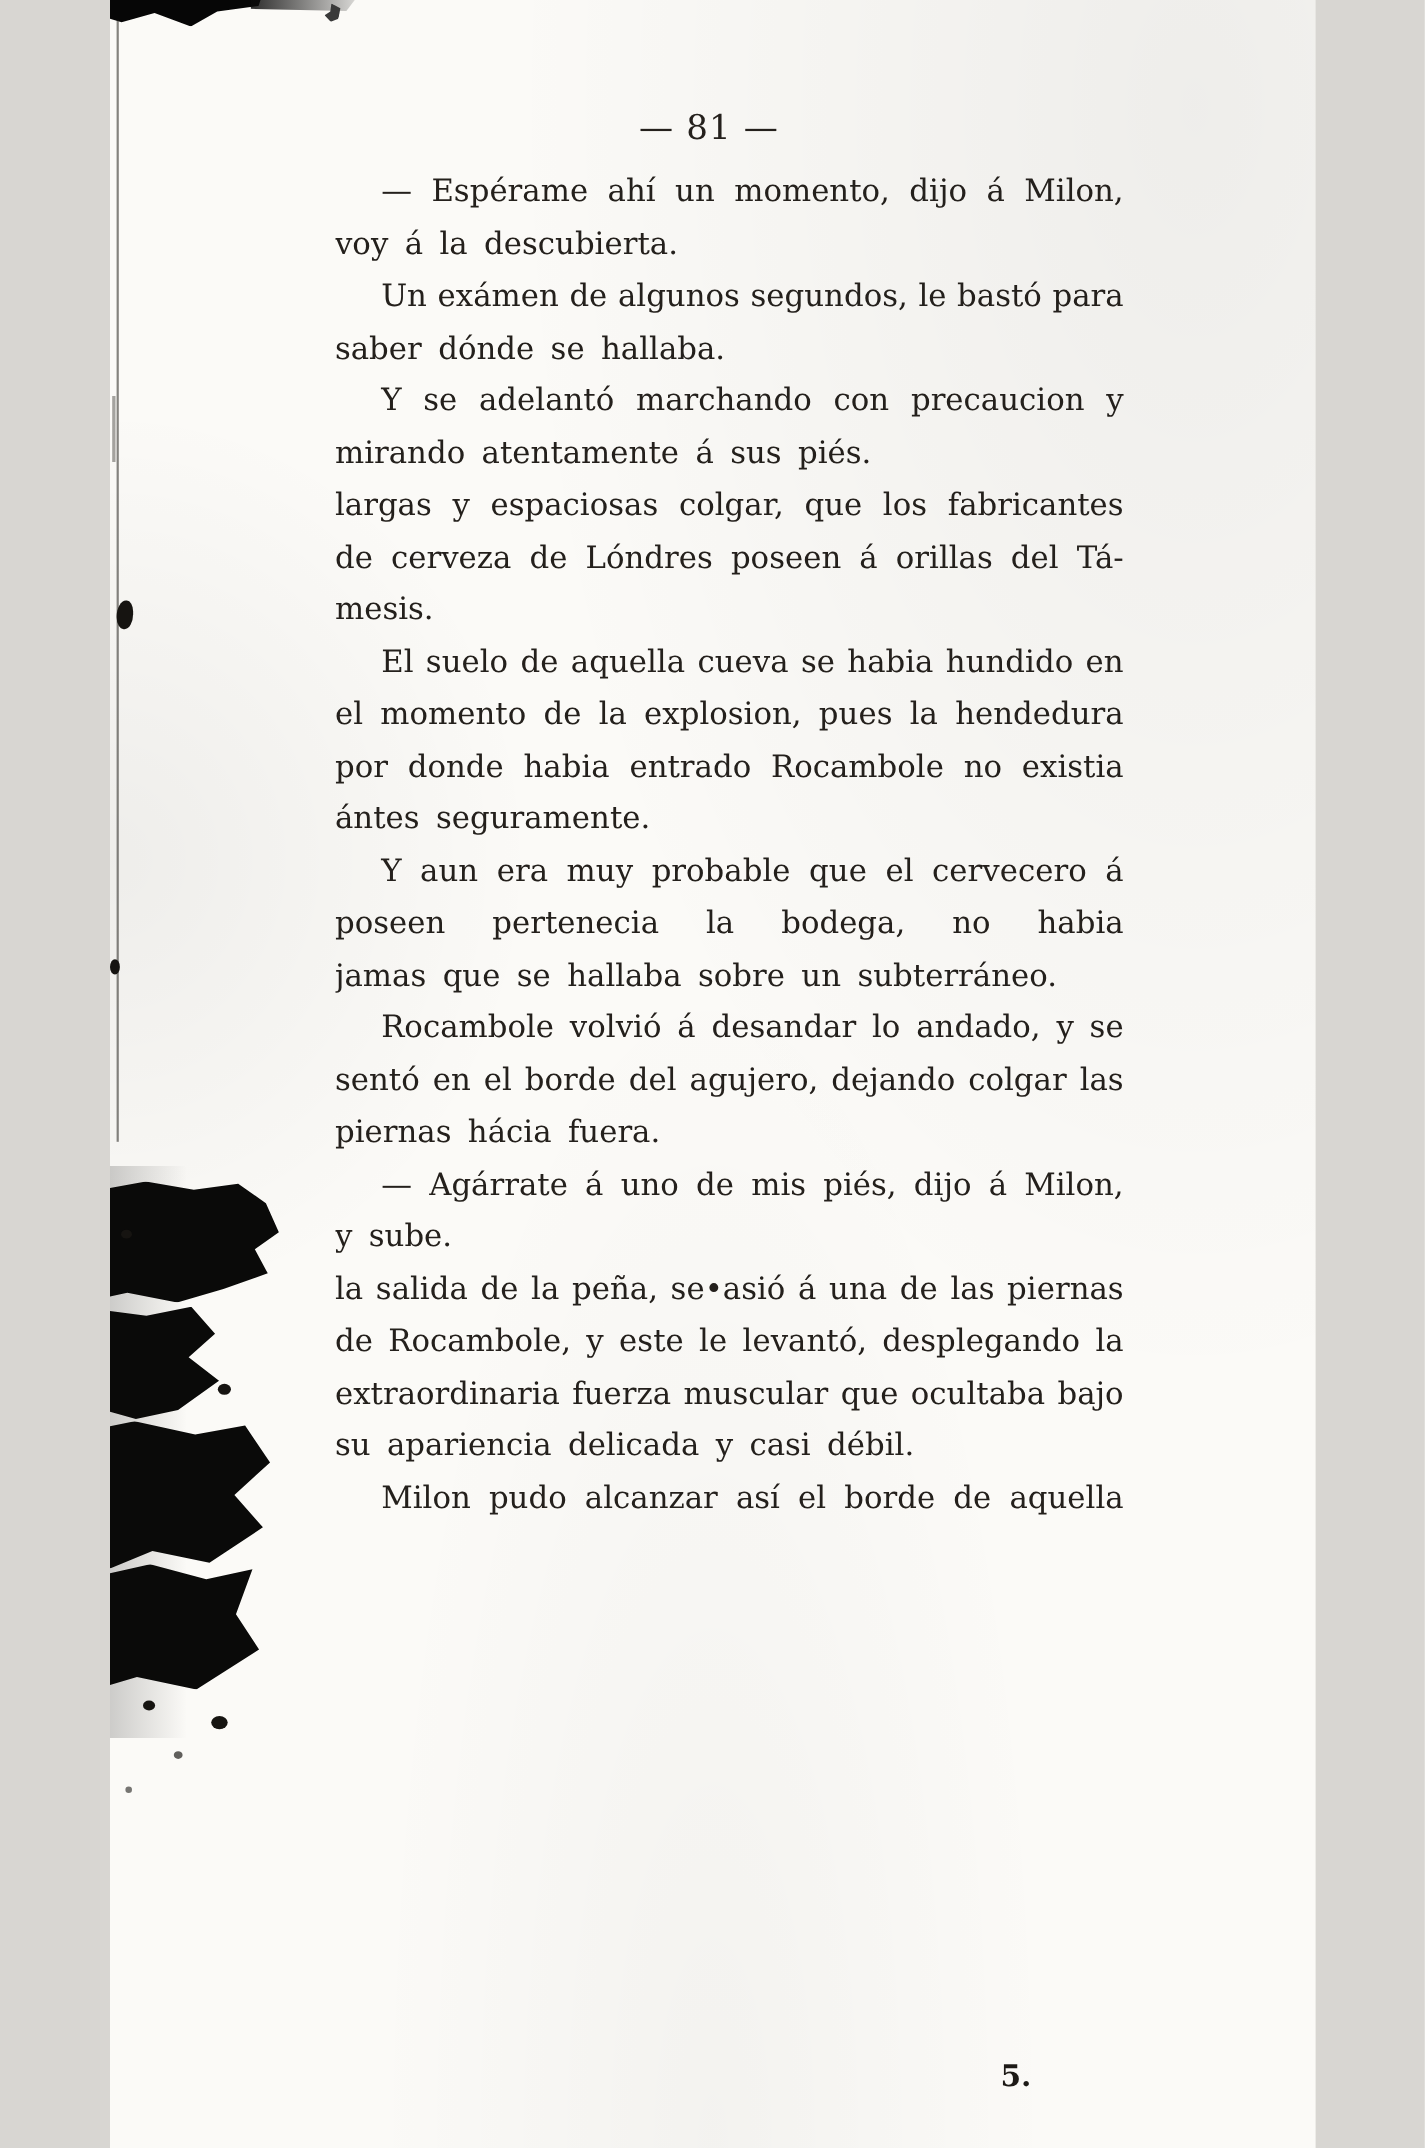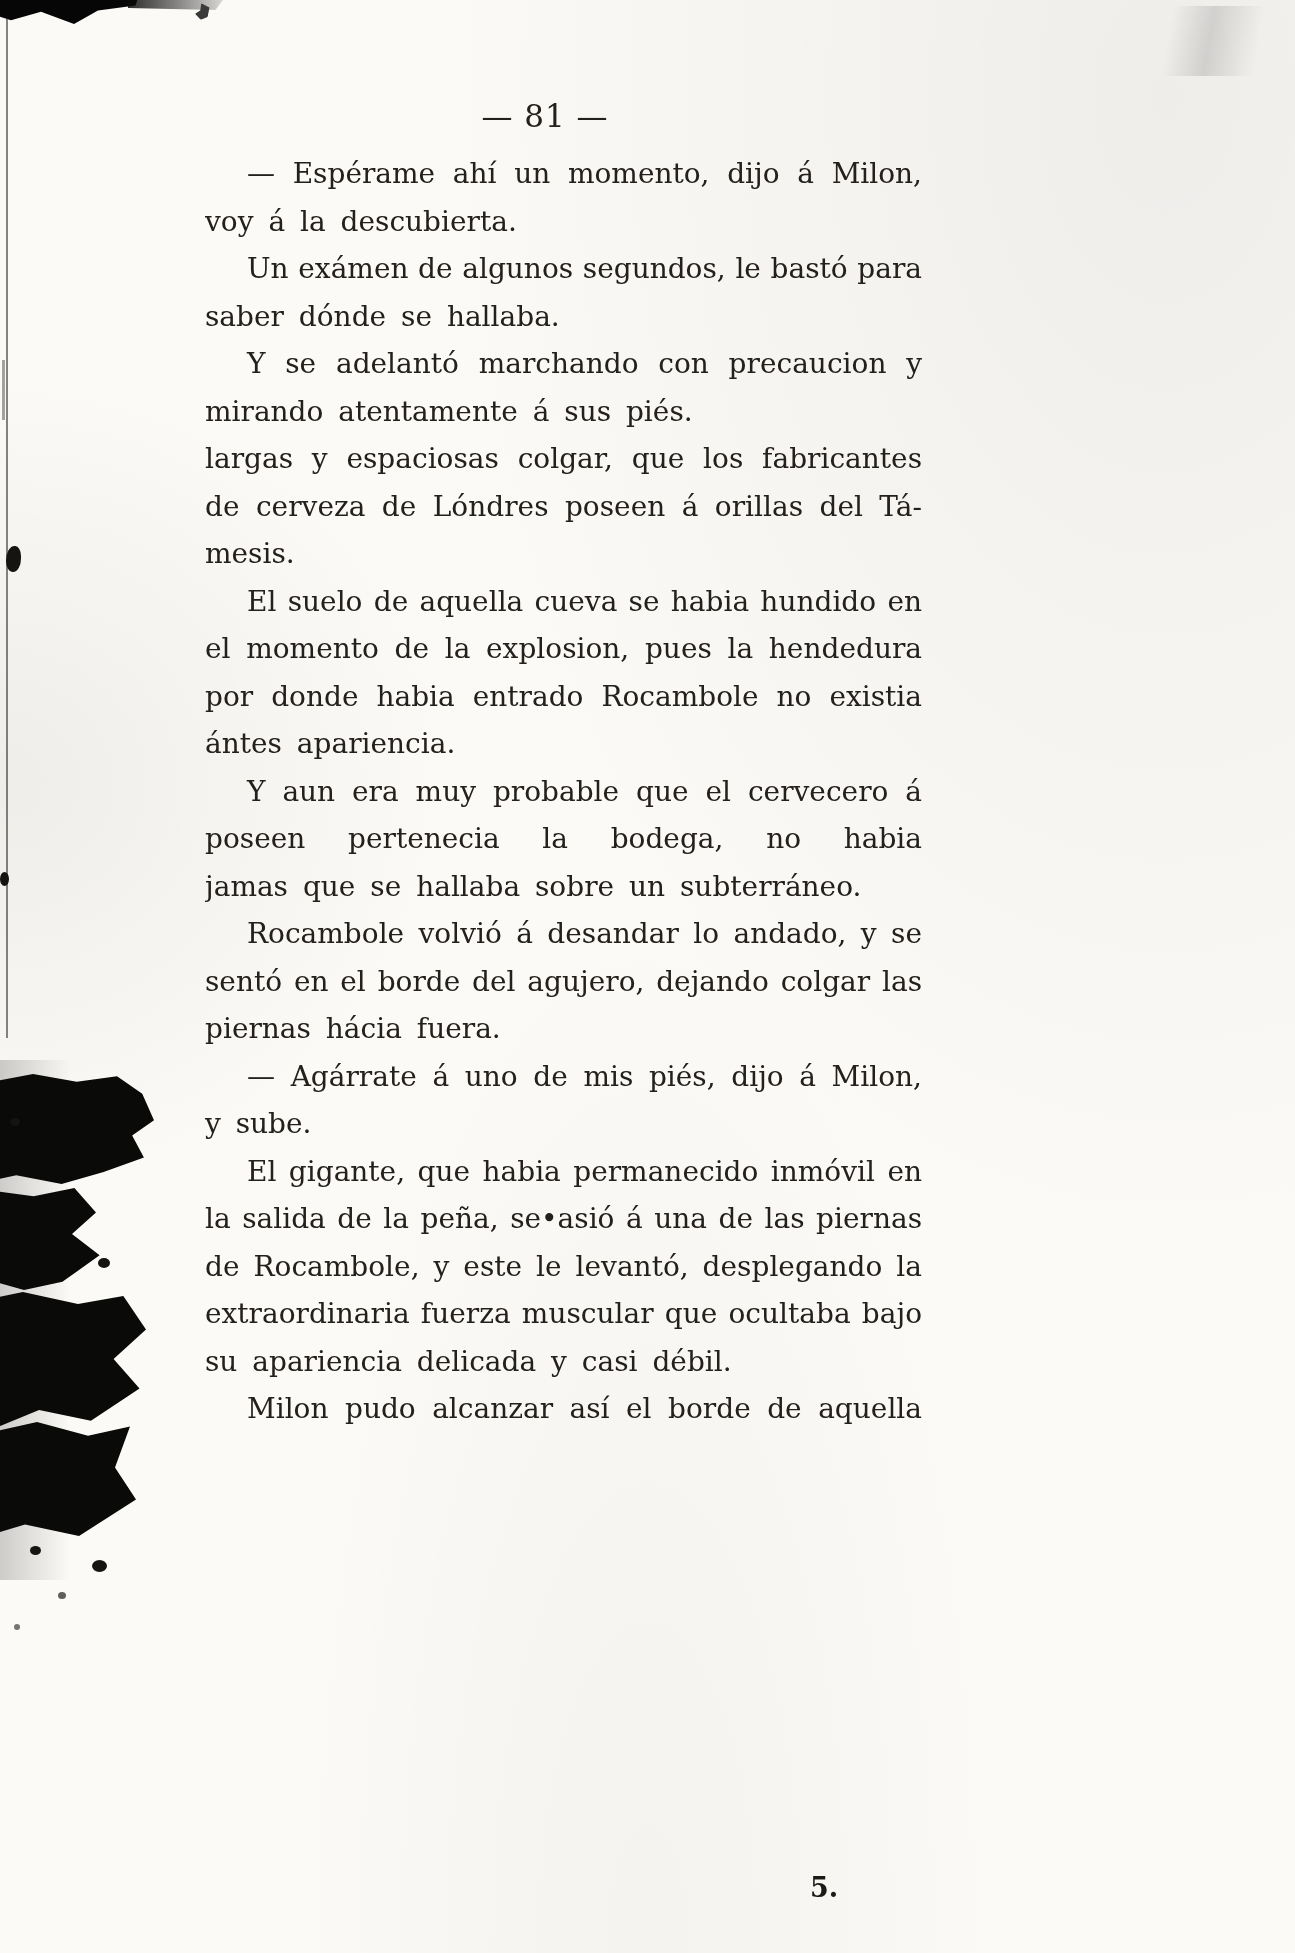--- a/index.html
+++ b/index.html
@@ -2,21 +2,21 @@
 <html lang="es"><head>
 <meta charset="utf-8">
 <style>
   html, body {
     margin: 0;
     padding: 0;
     background: #d8d6d2;
   }
   .page {
     position: relative;
-    width: 1295px;
+    width: 1096px;
     height: 1953px;
     margin: 0 auto;
     overflow: hidden;
     background:
       radial-gradient(ellipse at 90% 5%, rgba(0,0,0,0.05), transparent 45%),
       radial-gradient(ellipse at 0% 40%, rgba(0,0,0,0.05), transparent 25%),
       radial-gradient(ellipse at 50% 100%, rgba(0,0,0,0.03), transparent 40%),
       #fbfaf7;
     font-family: "DejaVu Serif", "Liberation Serif", serif;
     color: #221e1a;
@@ -171,42 +171,41 @@
     <p class="para">
       <span class="line" style="display:block">largas y espaciosas colgar, que los fabricantes</span>
       <span class="line" style="display:block">de cerveza de Lóndres poseen á orillas del Tá-</span>
       <span class="line end" style="display:block">mesis.</span>
     </p>
 
     <p class="para">
       <span class="line first" style="display:block">El suelo de aquella cueva se habia hundido en</span>
       <span class="line" style="display:block">el momento de la explosion, pues la hendedura</span>
       <span class="line" style="display:block">por donde habia entrado Rocambole no existia</span>
-      <span class="line end" style="display:block">ántes apariencia.</span>
+      <span class="line end" style="display:block">ántes seguramente.</span>
     </p>
 
     <p class="para">
       <span class="line first" style="display:block">Y aun era muy probable que el cervecero á</span>
       <span class="line" style="display:block">poseen pertenecia la bodega, no habia sospechado</span>
       <span class="line end" style="display:block">jamas que se hallaba sobre un subterráneo.</span>
     </p>
 
     <p class="para">
       <span class="line first" style="display:block">Rocambole volvió á desandar lo andado, y se</span>
       <span class="line" style="display:block">sentó en el borde del agujero, dejando colgar las</span>
       <span class="line end" style="display:block">piernas hácia fuera.</span>
     </p>
 
     <p class="para">
       <span class="line first" style="display:block">— Agárrate á uno de mis piés, dijo á Milon,</span>
       <span class="line end" style="display:block">y sube.</span>
     </p>
 
     <p class="para">
-      <span class="line first" style="display:block">El gigante, que habia permanecido inmóvil en</span>
       <span class="line" style="display:block">la salida de la peña, se•asió á una de las piernas</span>
       <span class="line" style="display:block">de Rocambole, y este le levantó, desplegando la</span>
       <span class="line" style="display:block">extraordinaria fuerza muscular que ocultaba bajo</span>
       <span class="line end" style="display:block">su apariencia delicada y casi débil.</span>
     </p>
 
     <p class="para">
       <span class="line first" style="display:block">Milon pudo alcanzar así el borde de aquella</span>
     </p>
 

